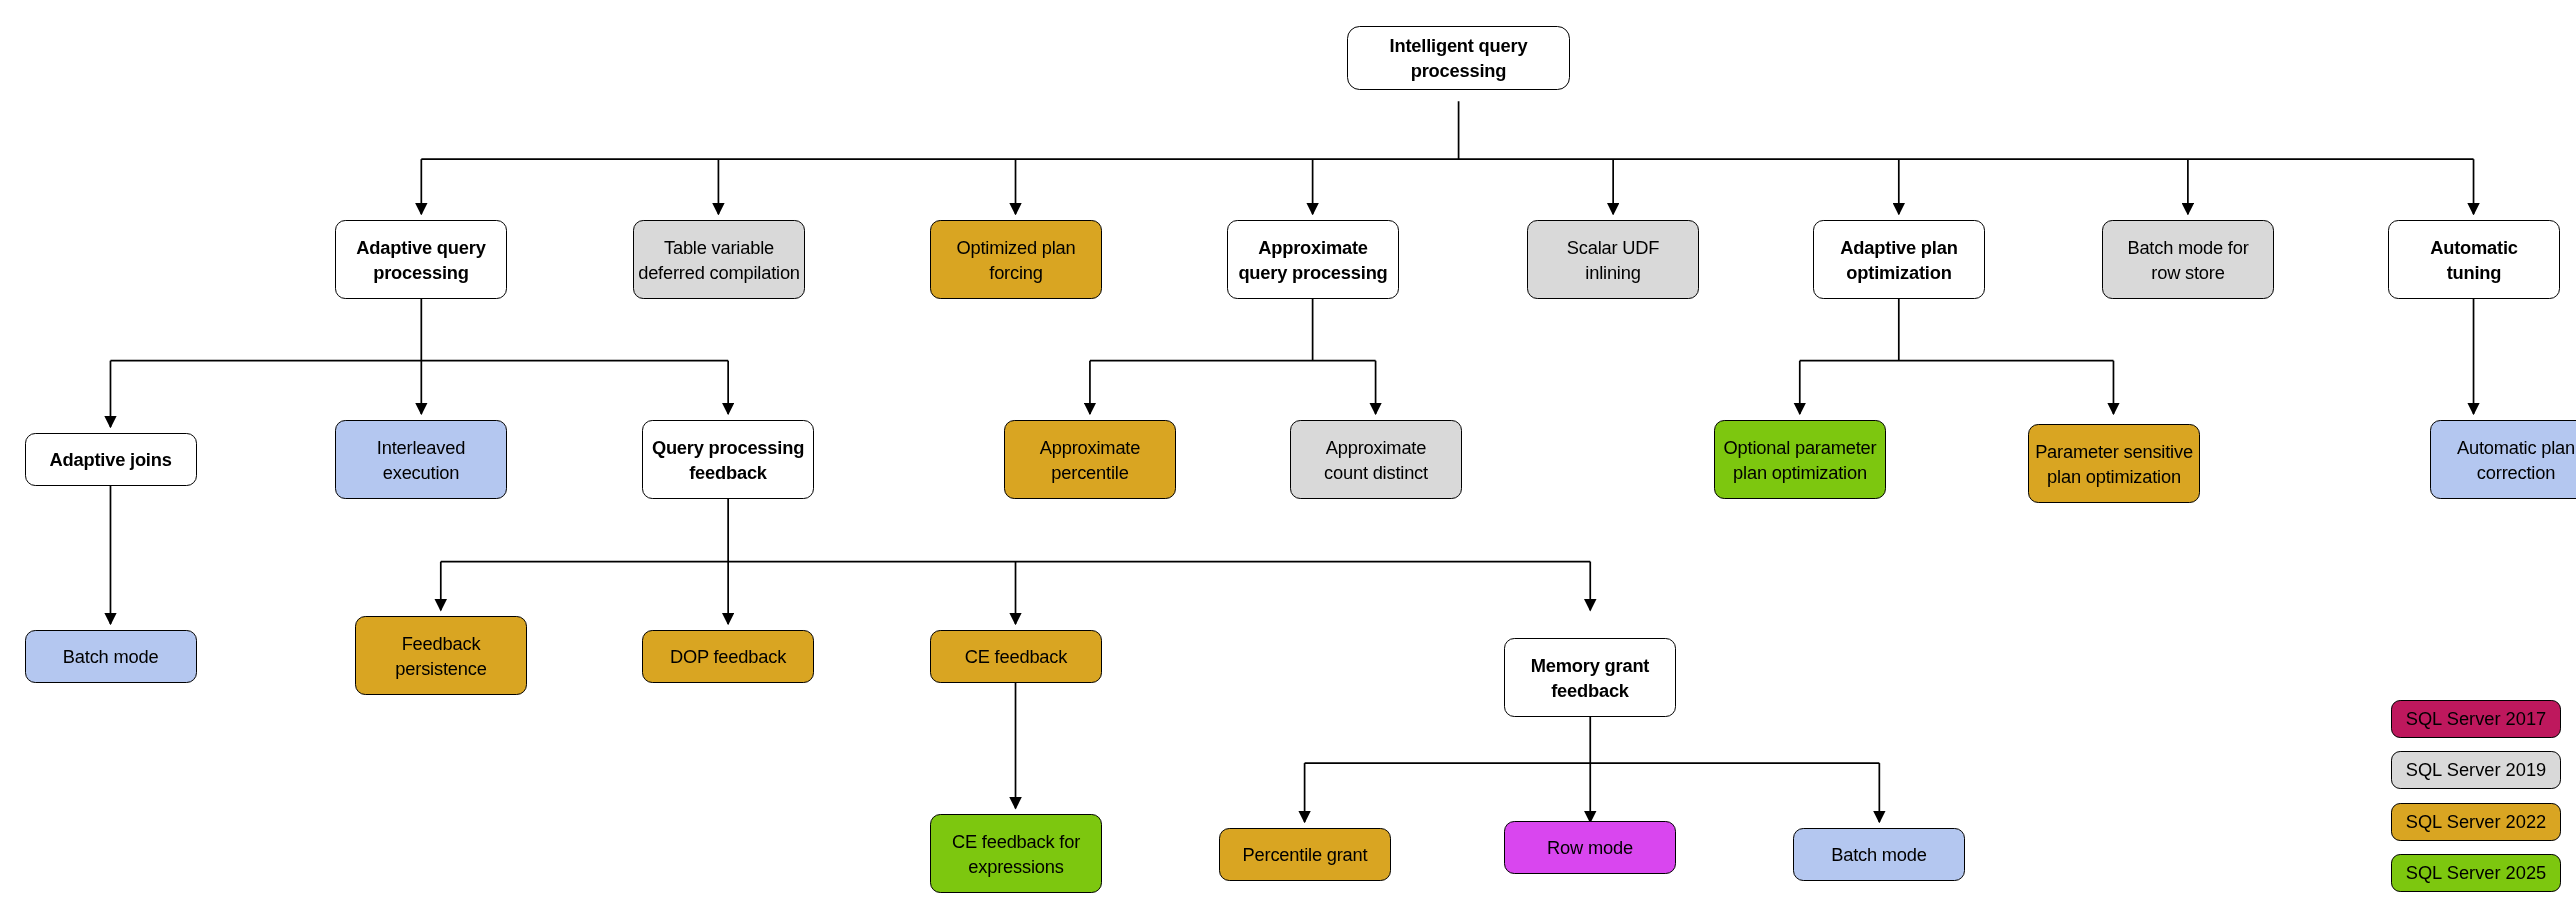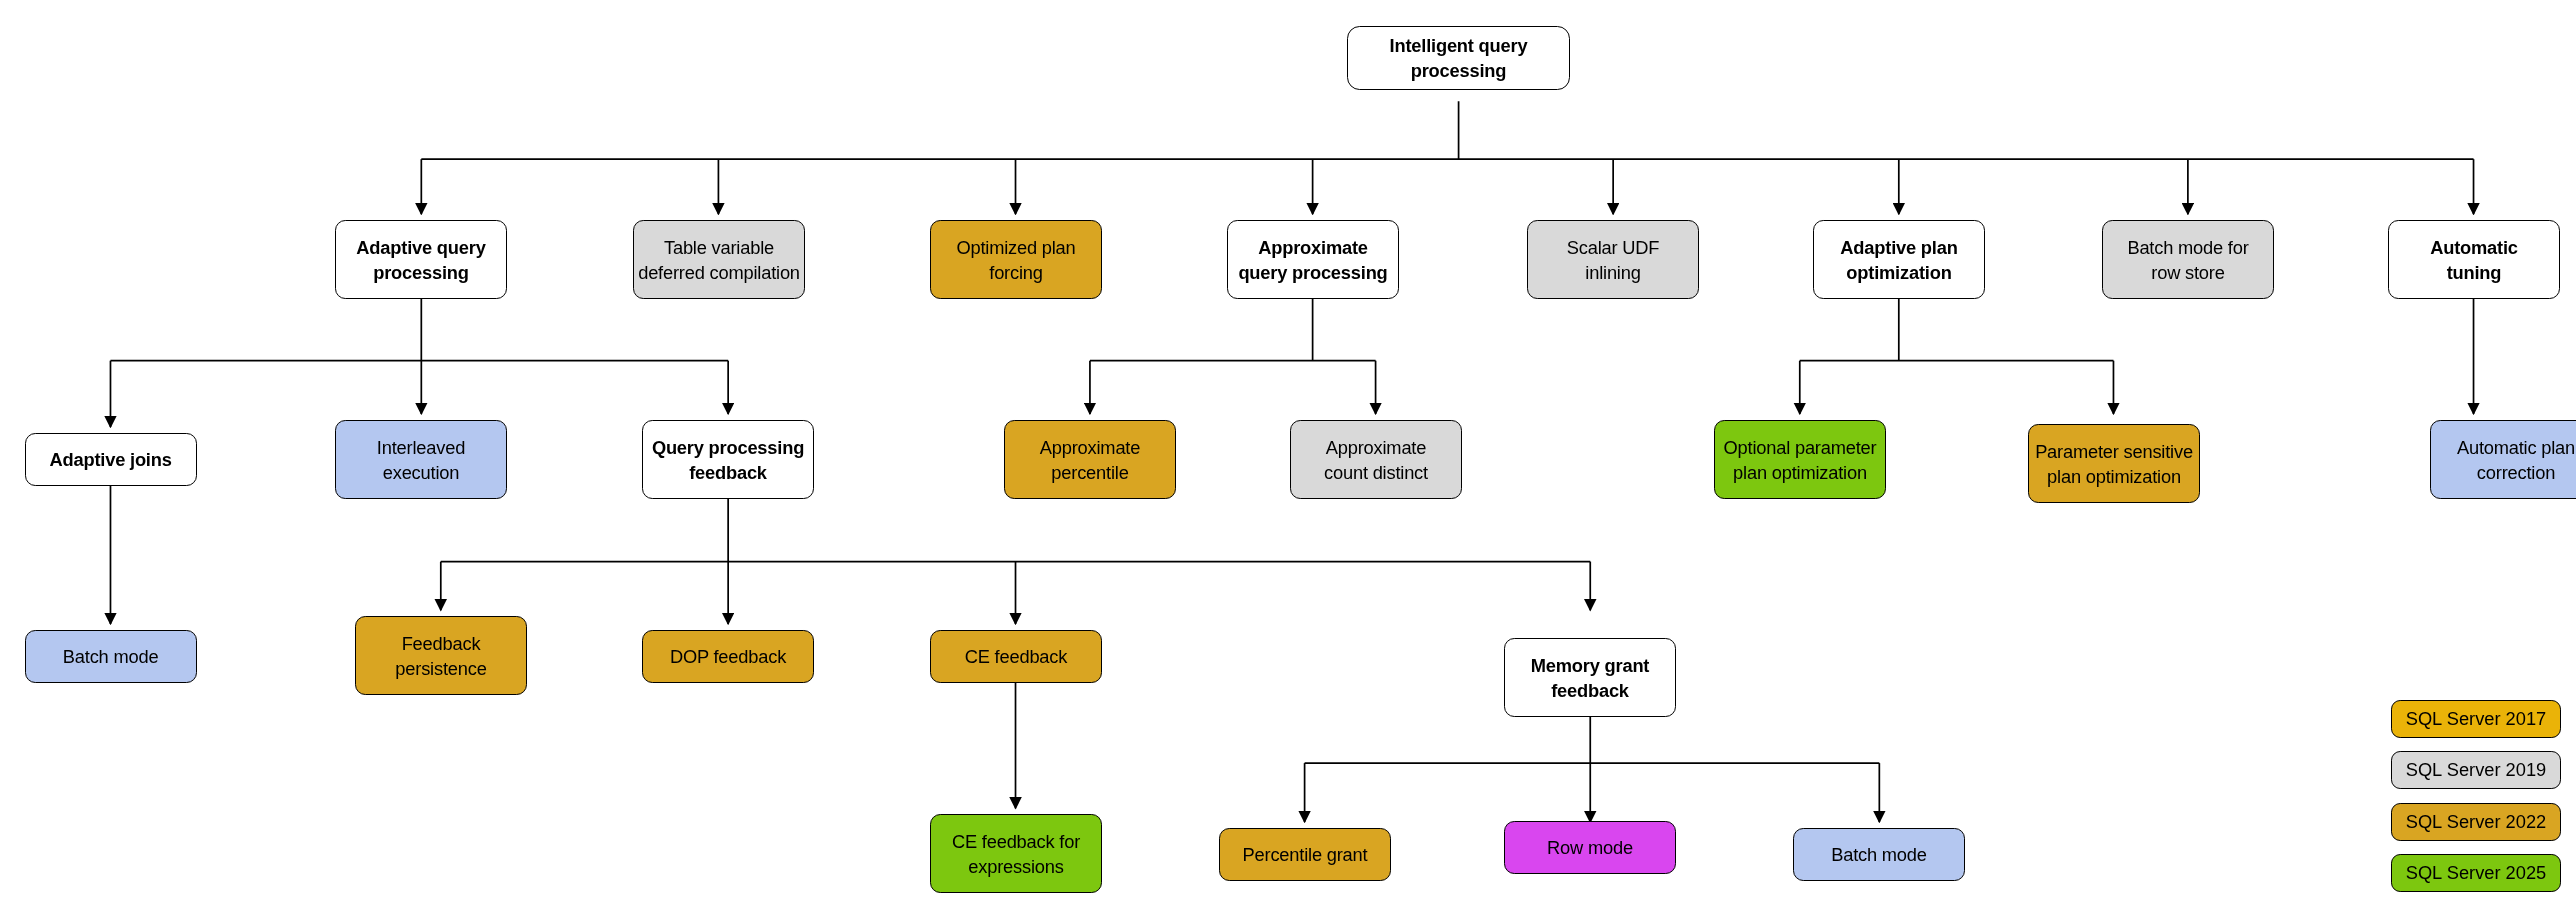--- a/index.html
+++ b/index.html
@@ -116,21 +116,21 @@
   <div class="node" style="left: 930px; top: 630px; width: 172px; height: 53px; background: rgb(217, 165, 34);"><span class="lbl">CE feedback</span></div>
   <div class="node bold" style="left: 1504px; top: 616px; width: 172px; height: 79px; background: rgb(255, 255, 255); margin-top: 22px;"><span class="lbl">Memory grant
 feedback</span></div>
 
   <div class="node" style="left: 930px; top: 814px; width: 172px; height: 79px; background: rgb(125, 199, 15);"><span class="lbl">CE feedback for
 expressions</span></div>
   <div class="node" style="left: 1219px; top: 828px; width: 172px; height: 53px; background: rgb(217, 165, 34);"><span class="lbl">Percentile grant</span></div>
   <div class="node" style="left: 1504px; top: 821px; width: 172px; height: 53px; background: #d946ef;"><span class="lbl">Row mode</span></div>
   <div class="node" style="left: 1793px; top: 828px; width: 172px; height: 53px; background: rgb(180, 199, 240);"><span class="lbl">Batch mode</span></div>
 
-  <div class="legend-item" style="left: 2391px; top: 700px; width: 170px; height: 38px; background: #eab308;">
+  <div class="legend-item" style="left: 2391px; top: 700px; width: 170px; height: 38px; background: #be185d;">
       <span class="lbl">SQL Server 2017</span>
     </div>
   <div class="legend-item" style="left: 2391px; top: 751px; width: 170px; height: 38px; background: rgb(217, 217, 217);">
       <span class="lbl">SQL Server 2019</span>
     </div>
   <div class="legend-item" style="left: 2391px; top: 803px; width: 170px; height: 38px; background: rgb(217, 165, 34);">
       <span class="lbl">SQL Server 2022</span>
     </div>
   <div class="legend-item" style="left: 2391px; top: 854px; width: 170px; height: 38px; background: rgb(125, 199, 15);">
       <span class="lbl">SQL Server 2025</span>

